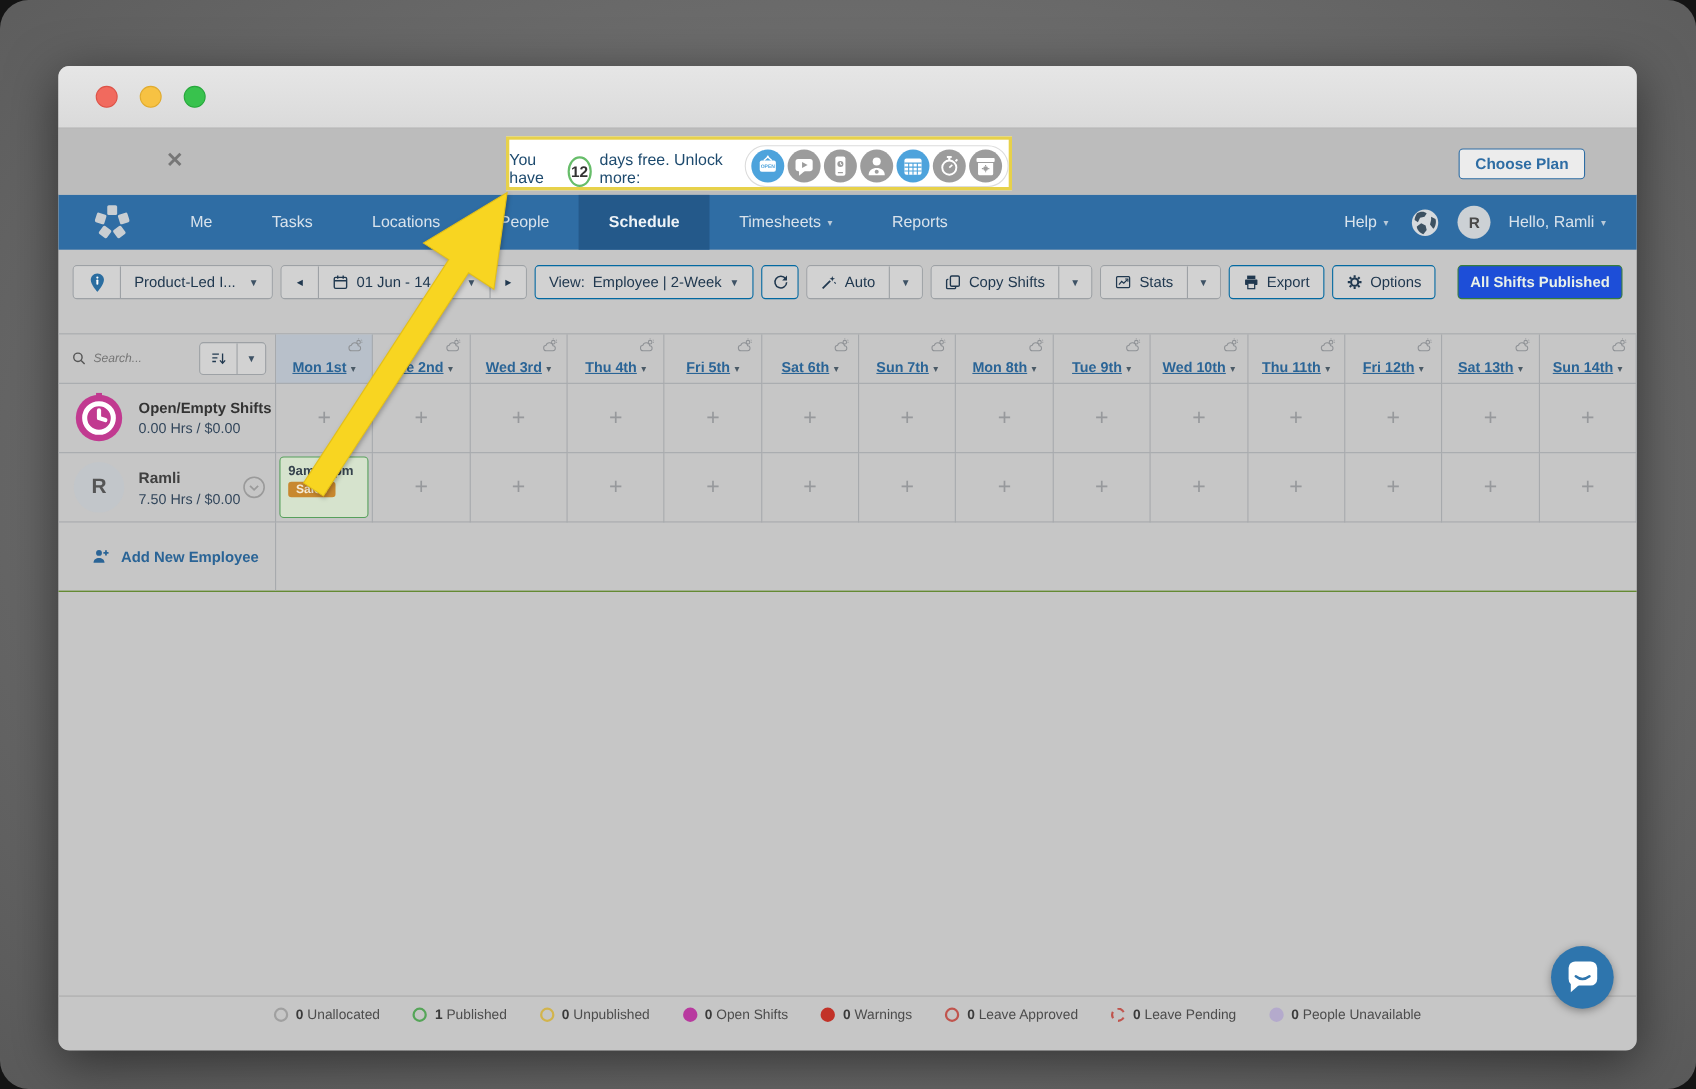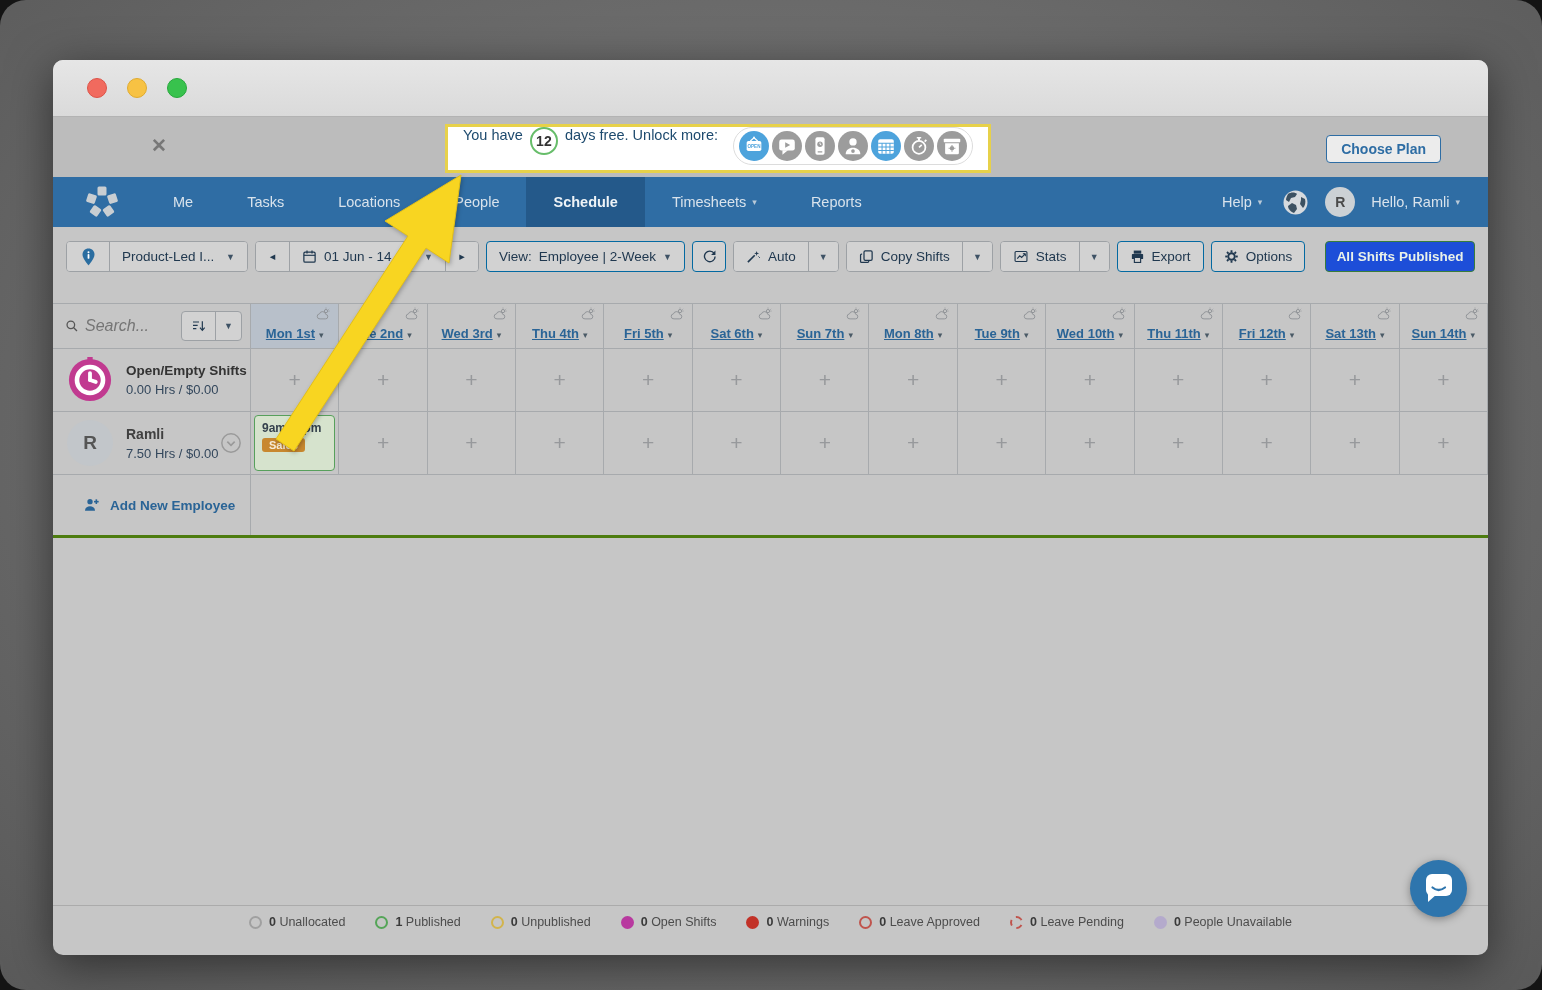--- a/index.html
+++ b/index.html
@@ -11,22 +11,22 @@
 
   
   .titlebar { height:57px; background:linear-gradient(#e6e6e6,#dadada); border-bottom:1px solid #b3b3b3;
               display:flex; align-items:center; padding-left:34px; gap:20px; }
   .tl { width:20px; height:20px; border-radius:50%; }
   .tl.red{background:#f16a5e;border:1px solid #dd5348;} .tl.yellow{background:#f7c243;border:1px solid #e0ab2f;} .tl.green{background:#38c24d;border:1px solid #27a83c;}
 
   
   .banner { position:relative; height:60px; background:#bcbcbc; }
   .close-x { position:absolute; left:98px; top:17px; font-size:19px; font-weight:bold; color:#777; cursor:default; }
-  .trial-box { position:absolute; left:392px; top:7px; width:546px; height:49px; background:#fff;
-               border:3px solid #e7d14a; display:flex; align-items:flex-start; justify-content:center; gap:7px;
+  .trial-box { position:absolute; left:407px; top:7px; width:460px; height:49px; background:#fff;
+               border:3px solid #e7d14a; display:flex; align-items:flex-end; justify-content:center; gap:7px;
                font-size:14.5px; color:#1d4a6e; }
   .days-circle { width:28px; height:28px; border:2px solid #67bd6a; border-radius:50%; display:flex;
                  align-items:center; justify-content:center; font-size:14px; color:#333;font-weight:bold; }
   .pill { margin-left:8px; border:1px solid #dcdcdc; border-radius:19px; padding:3px 5px; display:flex; gap:3px; background:#fff; }
   .feat { width:30px; height:30px; border-radius:50%; display:flex; align-items:center; justify-content:center; }
   .feat.blue{ background:#4da3dc; } .feat.gray{ background:#9c9c9c; }
   .choose-plan { position:absolute; right:47px; top:18px; height:28px; padding:0 14px; border:1px solid #2e6da4;
                  border-radius:4px; background:#ececec; color:#2e6da4; font-weight:bold; font-size:14px; cursor:pointer; }
 
   
@@ -53,42 +53,42 @@
   .schedule { border-top:1px solid #a7aaad; }
   .srow { display:grid; grid-template-columns:198px repeat(14, 1fr); }
   .hcell { height:45px; border-right:1px solid #a7aaad; border-bottom:1px solid #a7aaad; position:relative;
            display:flex; align-items:flex-end; justify-content:center; gap:4px; padding-bottom:7px; }
   .hcell.hl { background:#b8c0ca; }
   .weather { position:absolute; top:3px; right:7px; }
   .day-link { font-size:13px; font-weight:bold; color:#2a6496; text-decoration:underline; cursor:pointer; }
   .day-caret { font-size:9px; color:#4a5a66; padding-bottom:1px; }
   .search-cell { height:45px; border-right:1px solid #a7aaad; border-bottom:1px solid #a7aaad;
                  display:flex; align-items:center; padding:0 8px 0 12px; gap:6px; }
-  .search-cell input { background:transparent; border:none; outline:none; font-style:italic; font-size:16px;
+  .search-cell input { background:transparent; border:none; outline:none; font-style:italic; font-size:11px;
                        color:#5d5d5d; width:78px; font-family:"Liberation Sans", sans-serif; }
   .sort-group { margin-left:auto; display:flex; height:30px; border:1px solid #9da1a5; border-radius:4px; background:#d2d2d2; overflow:hidden; }
   .sort-group span { display:flex; align-items:center; justify-content:center; width:33px; cursor:pointer; }
   .sort-group span + span { border-left:1px solid #9da1a5; width:26px; }
 
   .rcell { height:63px; border-right:1px solid #a7aaad; border-bottom:1px solid #a7aaad; display:flex;
            align-items:center; gap:13px; padding-left:14px; position:relative; }
   .avatar-lg { width:46px; height:46px; border-radius:50%; background:#c2c6ca; color:#555; font-weight:bold;
                font-size:19px; display:flex; align-items:center; justify-content:center; flex:0 0 auto; }
   .row-title { font-size:13.5px; font-weight:bold; color:#333; }
   .row-name { font-size:14px; font-weight:bold; color:#404040; cursor:pointer; }
   .row-sub { font-size:13px; color:#33475c; margin-top:4px; }
   .row-chevron { position:absolute; right:8px; top:20px; }
   .dcell { height:63px; border-right:1px solid #a7aaad; border-bottom:1px solid #a7aaad; display:flex;
            align-items:center; justify-content:center; cursor:pointer; }
   .plus { color:#97999c; font-size:21px; font-weight:300; }
   .shift-card { width:calc(100% - 6px); height:56px; margin:0 3px; background:#d6e3cd; border:1.5px solid #57a05c;
                 border-radius:4px; padding:5px 7px; display:flex; flex-direction:column; gap:3px; align-items:flex-start; cursor:pointer; }
   .shift-time { font-size:12px; font-weight:bold; color:#35424d; }
   .badge-sales { background:#c8882f; color:#f6ecd9; font-size:11px; font-weight:bold; padding:1px 7px; border-radius:3px; }
-  .add-row { display:grid; grid-template-columns:198px 1fr; height:63px; border-bottom:3px solid #4d7c0f; }
+  .add-row { display:grid; grid-template-columns:198px 1fr; height:63px; border-bottom:1px solid #4d7c0f; }
   .add-cell { border-right:1px solid #a7aaad; display:flex; align-items:center; gap:9px; padding-left:30px;
               color:#2a6496; font-weight:bold; font-size:13.5px; cursor:pointer; }
 
   
   .statusbar { position:absolute; left:0; right:0; bottom:17px; height:33px; border-top:1px solid #ababab;
                display:flex; align-items:center; justify-content:center; gap:30px; font-size:12.5px; color:#4c4c4c; }
   .leg { display:flex; align-items:center; gap:7px; }
   .leg-dot { width:13px; height:13px; border-radius:50%; }
   .leg b { color:#3a3a3a; }
 

